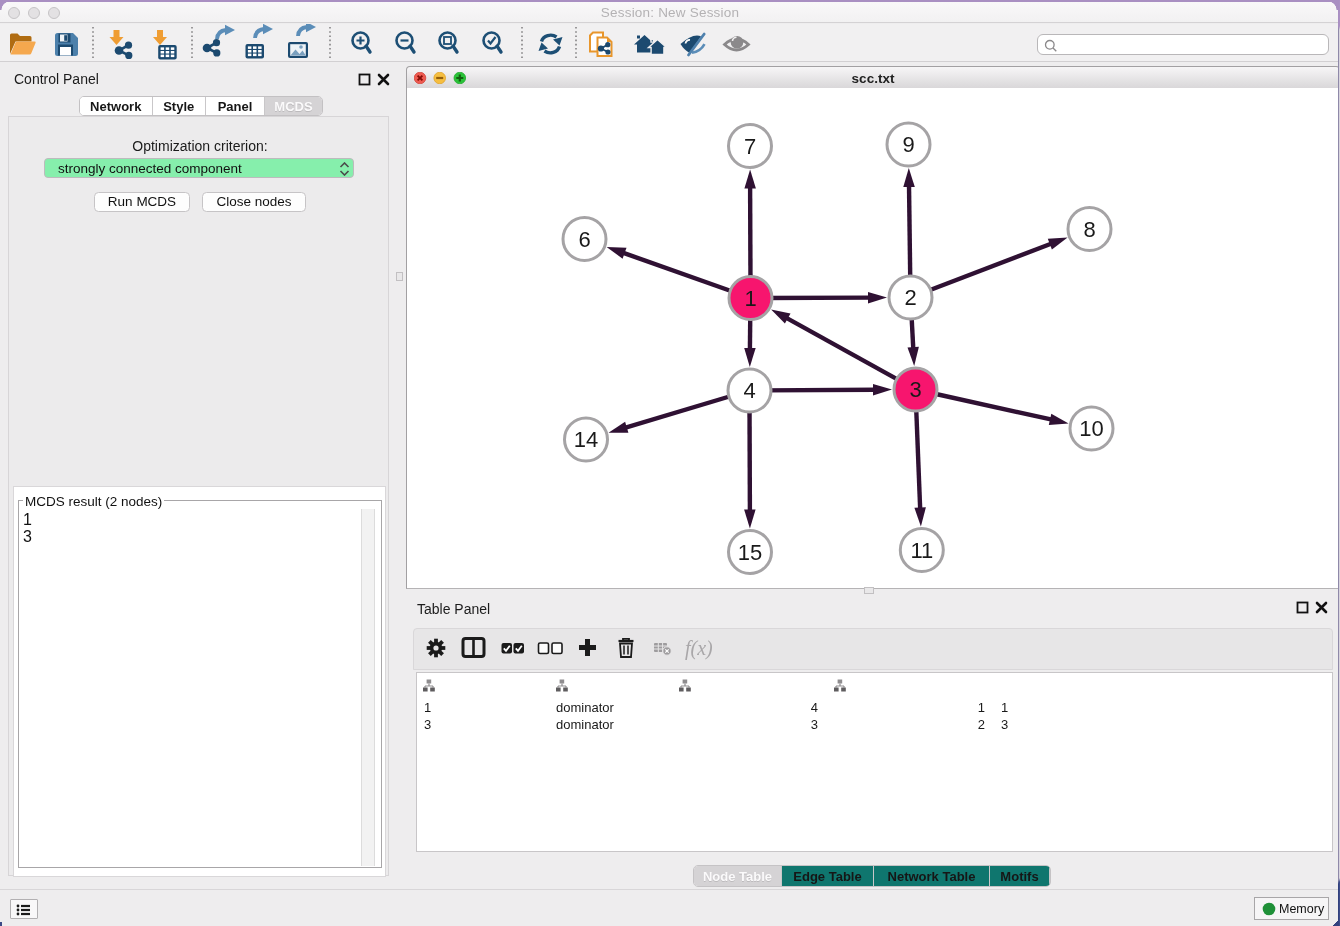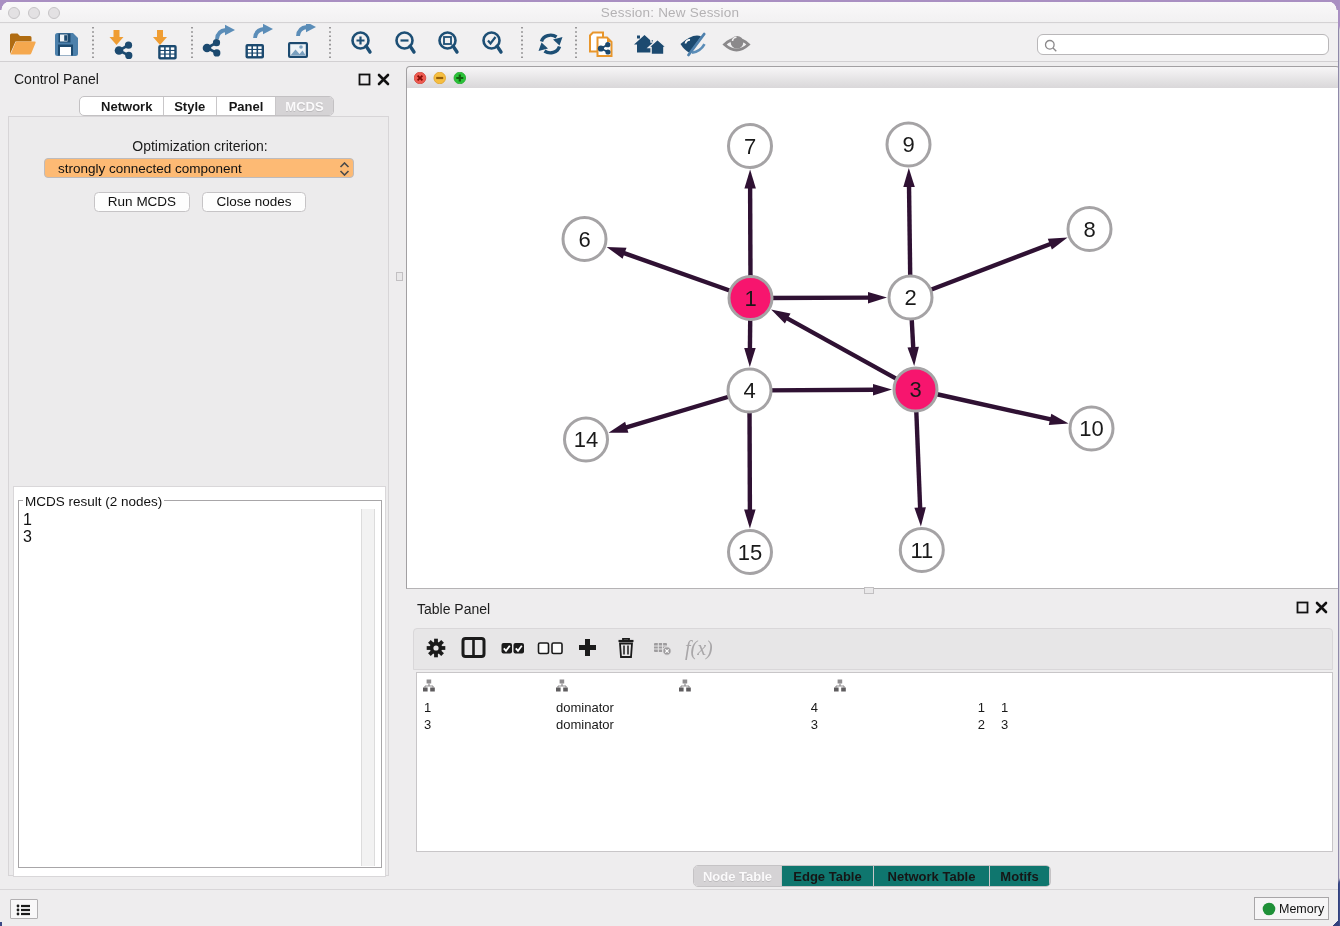--- a/index.html
+++ b/index.html
@@ -27,21 +27,21 @@
     font-size:13px; font-weight:600; color:#161616; }
   #cp-tabs .tab { height:100%; display:flex; align-items:center; justify-content:center;
     border-right:1px solid #c9c7c9; background:#fff; }
   #cp-tabs .tab:last-child { border-right:none; background:#d5d3d5; color:#fbfafb;
     text-shadow:0 1px 0 #bdbbbd; }
   #cp-panel { position:absolute; left:8px; top:116px; width:381px; height:760px;
     background:#ecebec; border:1px solid #d7d5d7; }
   .btn { position:absolute; background:#fdfdfd; border:1px solid #c6c4c6; border-radius:4.5px;
     font-size:13.5px; color:#111; text-align:center; line-height:18.5px; }
   #cp-select { position:absolute; left:44px; top:158px; width:310px; height:20px;
-    background:#fdba74; border:1px solid #bdbbbd; border-radius:4px;
+    background:#86efac; border:1px solid #bdbbbd; border-radius:4px;
     font-size:13.5px; color:#111; line-height:19px; padding-left:13px; }
   #mcds-white { position:absolute; left:13px; top:486px; width:373px; height:391px;
     background:#fff; border:1px solid #d9d7d9; }
   #mcds-fieldset { position:absolute; left:18px; top:500px; width:364px; height:368px;
     border:1px solid #a8a6a8; }
   #mcds-legend { position:absolute; left:23px; top:494px; background:#fff; padding:0 2px;
     font-size:13.5px; color:#111; }
   #mcds-scroll { position:absolute; left:361px; top:509px; width:14px; height:357px;
     background:#f2f2f2; border-left:1px solid #dcdcdc; border-right:1px solid #dcdcdc; }
   
@@ -206,21 +206,21 @@
       <circle cx="737" cy="18.2" r="6.3" fill="#8b898b"></circle>
       <path d="M732.5 17 a4 4 0 0 1 4 -3.8" fill="none" stroke="#f1f0f1" stroke-width="1.6"></path>
     </svg>
 
   <div class="abs ptitle" style="left:14px; top:71px;">Control Panel</div>
   <svg class="abs" style="left:358px; top:73px;" width="32" height="13" viewBox="0 0 32 13">
       <rect x="1.5" y="1.5" width="10" height="10" fill="none" stroke="#111" stroke-width="1.8"></rect>
       <path d="M21 2 L30 11 M30 2 L21 11" stroke="#111" stroke-width="2.6" stroke-linecap="round"></path>
     </svg>
   <div id="cp-tabs">
-    <div class="tab" style="width:72.5px;margin-left:11px;">Network</div>
+    <div class="tab" style="width:72.5px;">Network</div>
     <div class="tab" style="width:53.5px;">Style</div>
     <div class="tab" style="width:59px;">Panel</div>
     <div class="tab" style="width:57px;">MCDS</div>
   </div>
   <div id="cp-panel"></div>
   <div class="abs" style="left:8px; top:138px; width:384px; text-align:center; font-size:14px; color:#1b1b1b;">Optimization criterion:</div>
   <div id="cp-select">strongly connected component
     <svg class="abs" style="right:3px; top:3px;" width="11" height="14" viewBox="0 0 11 14">
       <path d="M1.5 5 L5.5 1 L9.5 5" fill="none" stroke="#4a4a4a" stroke-width="1.6"></path>
       <path d="M1.5 9 L5.5 13 L9.5 9" fill="none" stroke="#4a4a4a" stroke-width="1.6"></path>
@@ -237,20 +237,21 @@
 
   <div id="net-title">
     <svg class="abs" style="left:7px; top:5px;" width="59" height="12" viewBox="0 0 59 12">
       <circle cx="6" cy="6" r="5.8" fill="#ee5a50" stroke="#d3453c" stroke-width="0.8"></circle>
       <path d="M3.6 3.6 L8.4 8.4 M8.4 3.6 L3.6 8.4" stroke="#820b05" stroke-width="1.8"></path>
       <circle cx="25.7" cy="6" r="5.8" fill="#f6be40" stroke="#dfa123" stroke-width="0.8"></circle>
       <path d="M22.2 6 L29.2 6" stroke="#935e0b" stroke-width="2.2"></path>
       <circle cx="45.8" cy="6" r="5.8" fill="#2ac338" stroke="#1fa82b" stroke-width="0.8"></circle>
       <path d="M42.3 6 L49.3 6 M45.8 2.5 L45.8 9.5" stroke="#13600f" stroke-width="2.2"></path>
     </svg>
+    <div class="abs" style="left:0; top:4px; width:100%; text-align:center; font-size:13.5px; font-weight:600; color:#222;">scc.txt</div>
   </div>
   <div id="net-canvas">
     <svg width="934" height="501" viewBox="0 0 934 501" font-family="Liberation Sans, sans-serif">
         <g stroke="#2f1133" stroke-width="4.4">
           <line x1="343.5" y1="196.0" x2="343.1" y2="98.5"></line>
           <line x1="330.3" y1="205.3" x2="215.7" y2="164.6"></line>
           <line x1="357.5" y1="210.0" x2="463.0" y2="209.6"></line>
           <line x1="343.3" y1="224.0" x2="342.9" y2="262.0"></line>
           <line x1="503.3" y1="195.5" x2="502.0" y2="97.0"></line>
           <line x1="516.6" y1="204.5" x2="644.7" y2="155.5"></line>

